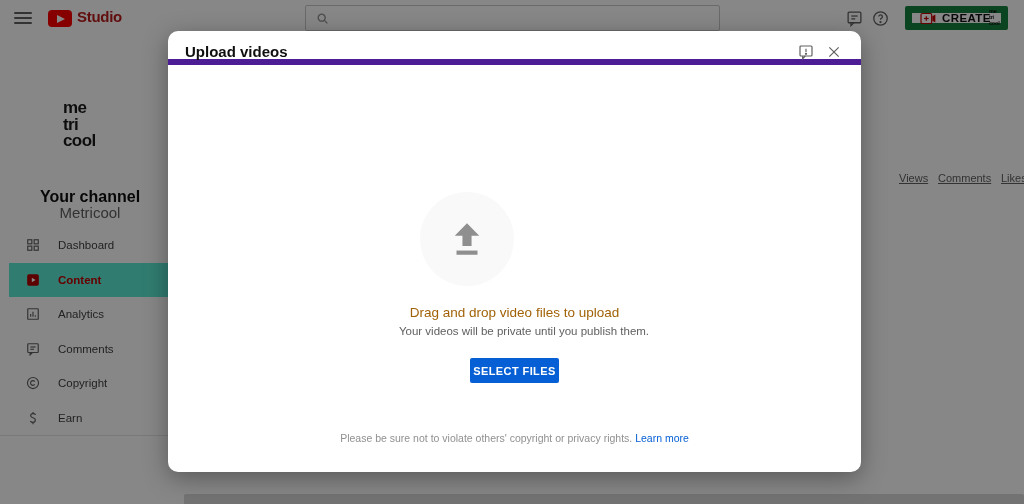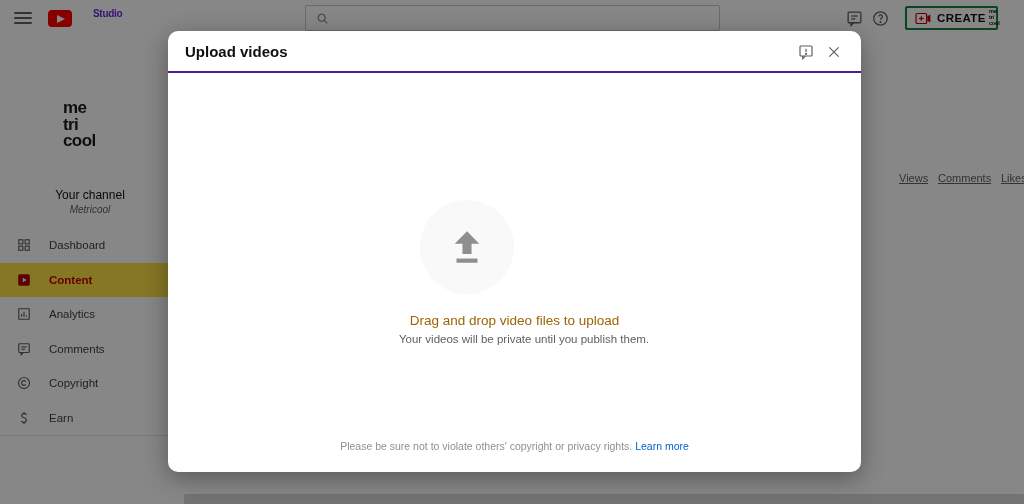--- a/index.html
+++ b/index.html
@@ -8,66 +8,66 @@
   .stage { position:relative; width:1024px; height:504px; background:#fff; overflow:hidden; }
 
   
   .topbar { position:absolute; left:0; top:0; width:1024px; height:36px; background:#fff; z-index:1; }
   .hamburger { position:absolute; left:14px; top:12px; width:18px; height:13px; cursor:pointer; }
   .hamburger span { display:block; height:2px; background:#606060; margin-bottom:3px; border-radius:1px; }
   .yt-logo { position:absolute; left:48px; top:10px; width:24px; height:17px; background:#ff0000;
     border-radius:4px; }
   .yt-logo::after { content:""; position:absolute; left:9px; top:4.5px; border-left:8px solid #fff;
     border-top:4px solid transparent; border-bottom:4px solid transparent; }
-  .brand { position:absolute; left:93px; top:8px; font-size:10px; font-weight:700; letter-spacing:-0.3px; color:#6d28d9; }
+  .brand { position:absolute; left:77px; top:8px; font-size:15px; font-weight:700; letter-spacing:-0.3px; color:#b91c1c; }
   .searchbox { position:absolute; left:305px; top:5px; width:415px; height:26px; background:#fff;
     border:1px solid #c9c9c9; border-radius:2px; display:flex; align-items:center; padding:0 10px; }
   .searchbox svg { flex:0 0 auto; margin-right:14px; }
   .searchbox input { flex:1; border:none; outline:none; font-size:12.5px; color:#0f0f0f; background:transparent;
     font-family:"Liberation Sans", sans-serif; }
   .searchbox input::placeholder { color:#8f8f8f; }
   .tb-icon { position:absolute; top:10px; width:17px; height:17px; color:#606060; cursor:pointer; }
   .tb-feedback { left:846px; }
   .tb-help { left:872px; }
-  .create-btn { position:absolute; left:905px; top:6px; height:24px; padding:0 10px 0 8px; border:2px solid #15803d;
+  .create-btn { position:absolute; left:905px; top:6px; height:24px; padding:0 10px 0 8px; border:7px solid #15803d;
     border-radius:2px; display:flex; align-items:center; gap:6px; background:#fff; cursor:pointer; }
   .create-btn .label { font-size:11.5px; font-weight:700; letter-spacing:0.4px; color:#0f0f0f; }
   .mini-logo { position:absolute; left:989px; top:8px; font-size:5.5px; line-height:6px; font-weight:700;
     color:#0f0f0f; letter-spacing:-0.2px; cursor:pointer; }
 
   
   .sidebar { position:absolute; left:0; top:36px; width:180px; height:468px; background:#fff; z-index:1; }
   .ch-logo { position:absolute; left:63px; top:64px; font-size:17px; line-height:16.5px; font-weight:700;
     letter-spacing:-0.6px; color:#1a1a1a; }
-  .ch-label { position:absolute; left:0; top:152px; width:180px; text-align:center; font-size:12px; font-weight:400; color:#0f0f0f; }
-  .ch-name { position:absolute; left:0; top:168px; width:180px; text-align:center; font-size:10px; color:#606060;font-style:italic; }
+  .ch-label { position:absolute; left:0; top:152px; width:180px; text-align:center; font-size:16px; font-weight:700; color:#0f0f0f; }
+  .ch-name { position:absolute; left:0; top:168px; width:180px; text-align:center; font-size:15px; color:#606060; }
   .nav { position:absolute; left:0; top:192px; width:180px; }
-  .nav-item { height:34.5px; display:flex; align-items:center; padding-left:17px; cursor:pointer; }
+  .nav-item { height:34.5px; display:flex; align-items:center; padding-left:17px; cursor:pointer;margin-left:9px; }
   .nav-item .nav-icon { width:14px; height:14px; color:#606060; display:inline-flex; }
   .nav-item .nav-label { margin-left:18px; font-size:11.5px; color:#3f3f3f; }
-  .nav-item.active { background:#fde047;align-items:center; }
+  .nav-item.active { background:#5eead4;align-items:center; }
   .nav-item.active .nav-label { color:#c00000; font-weight:700; }
   .nav-divider { height:1px; background:#e5e5e5; margin:0; }
 
   
   .content { position:absolute; left:180px; top:36px; width:844px; height:468px; background:#fff; z-index:1; }
   .tbl-head { position:absolute; top:136px; left:0; width:844px; height:20px; font-size:11px; color:#606060; }
   .tbl-head span { position:absolute; top:0;text-decoration:underline; }
   .th-views { left:719px; }
   .th-comments { left:758px; }
   .th-likes { left:821px; }
   .bottom-band { position:absolute; left:4px; top:458px; width:840px; height:10px; background:#d9d9d9; border-radius:2px 2px 0 0; }
 
   
   .scrim { position:absolute; inset:0; background:rgba(0,0,0,0.47); z-index:5; }
 
   
   .modal { position:absolute; left:168px; top:31px; width:693px; height:441px; background:#fff;
     border-radius:10px; box-shadow:0 6px 24px rgba(0,0,0,0.35); z-index:10; }
-  .modal-header { position:relative; height:42px; border-bottom:2px solid #4c1d95; }
+  .modal-header { position:relative; height:34px; border-bottom:6px solid #4c1d95; }
   .modal-title { position:absolute; left:17px; top:12px; font-size:15px; font-weight:700; color:#0f0f0f; }
   .mh-icon { position:absolute; top:13px; width:16px; height:16px; color:#606060; cursor:pointer; }
   .mh-feedback { right:47px; }
   .mh-close { right:19px; }
 
   .modal-body { position:relative; height:398px; }
   .upload-circle { position:absolute; left:252px; top:127px; width:94px; height:94px; border-radius:50%;
     background:#f9f9f9; display:flex; align-items:center; justify-content:center; cursor:pointer; }
   .drag-line { position:absolute; top:240px; width:100%; text-align:center; font-size:13.5px; color:#a16207; }
   .privacy-line { position:absolute; top:260px; width:100%; text-align:center; font-size:11.5px; color:#606060;padding-left:19px; }
@@ -231,20 +231,21 @@
 
     <div class="modal-body">
       <div class="upload-circle">
         <svg width="42" height="42" viewBox="0 0 24 24" fill="#8f8f8f">
             <path d="M12 3 L19 10.2 H14.6 V16 H9.4 V10.2 H5 Z"></path>
             <rect x="6" y="18.6" width="12" height="2.4"></rect>
           </svg>
       </div>
       <div class="drag-line">Drag and drop video files to upload</div>
       <div class="privacy-line">Your videos will be private until you publish them.</div>
+      <button class="select-btn">SELECT FILES</button>
 
       <div class="legal">
         <div><span>Please be sure not to violate others' copyright or privacy rights. </span><a>Learn more</a></div>
       </div>
     </div>
   </div>
 
 </div>
 
 </body></html>

